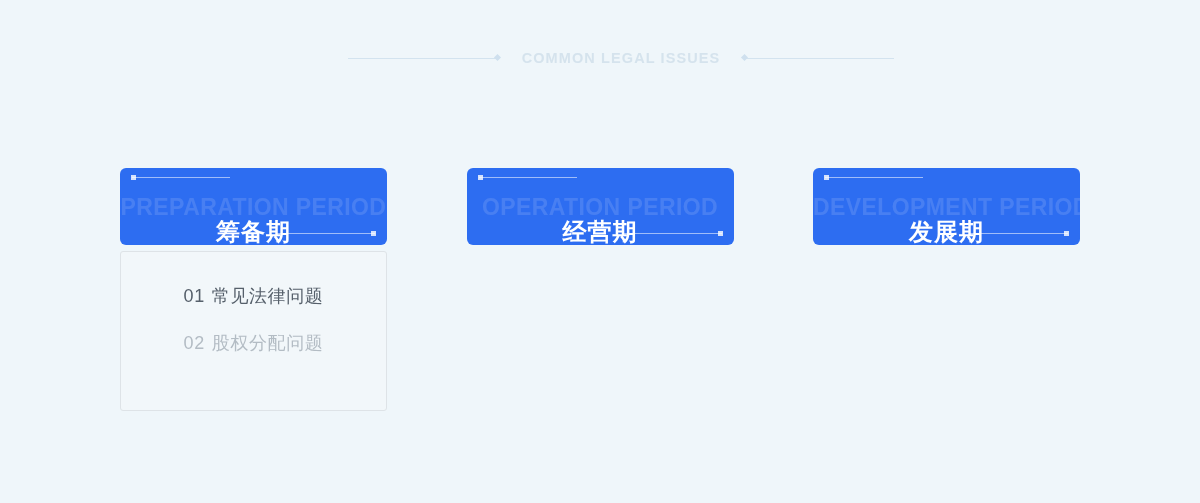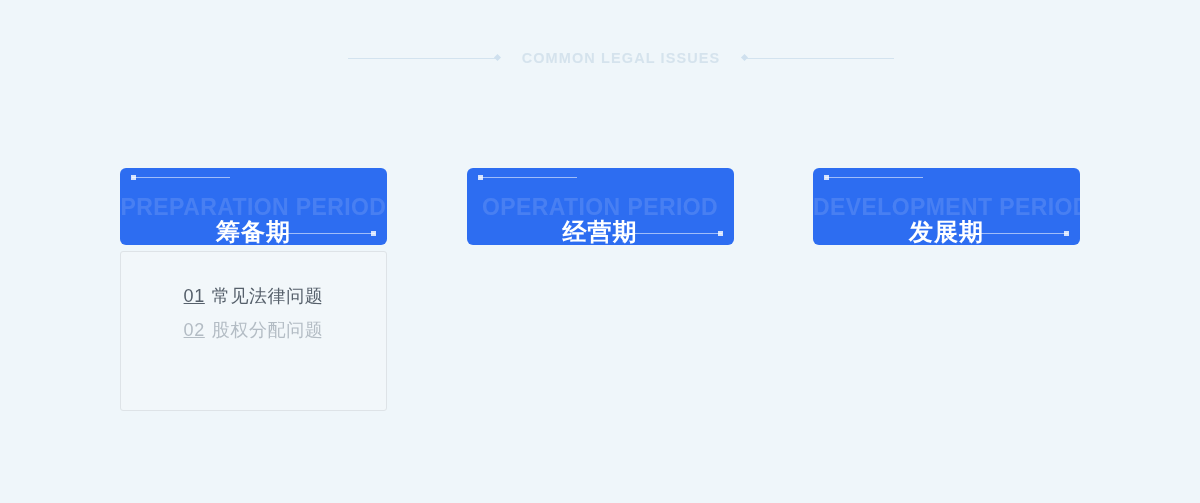--- a/index.html
+++ b/index.html
@@ -159,23 +159,23 @@
     padding-top:32px;
     text-align:center;
   }
 
   .item {
     font-size:18px;
     line-height:24px;
     letter-spacing:0.6px;
     white-space:nowrap;
   }
-  .item + .item { margin-top:10px; }
-
-  .item .num { margin-right:7px;text-decoration:underline; }
+  .item + .item { margin-top:23px; }
+
+  .item .num { margin-right:7px; }
 
   .item.lvl1 { color:#56606b; }
   .item.lvl2 { color:#b3bcc4; }
 
   .item.lvl3 {
     color:#e4eef5;
     margin-top:22px;
     font-size:13px;
     letter-spacing:4px;
   }

